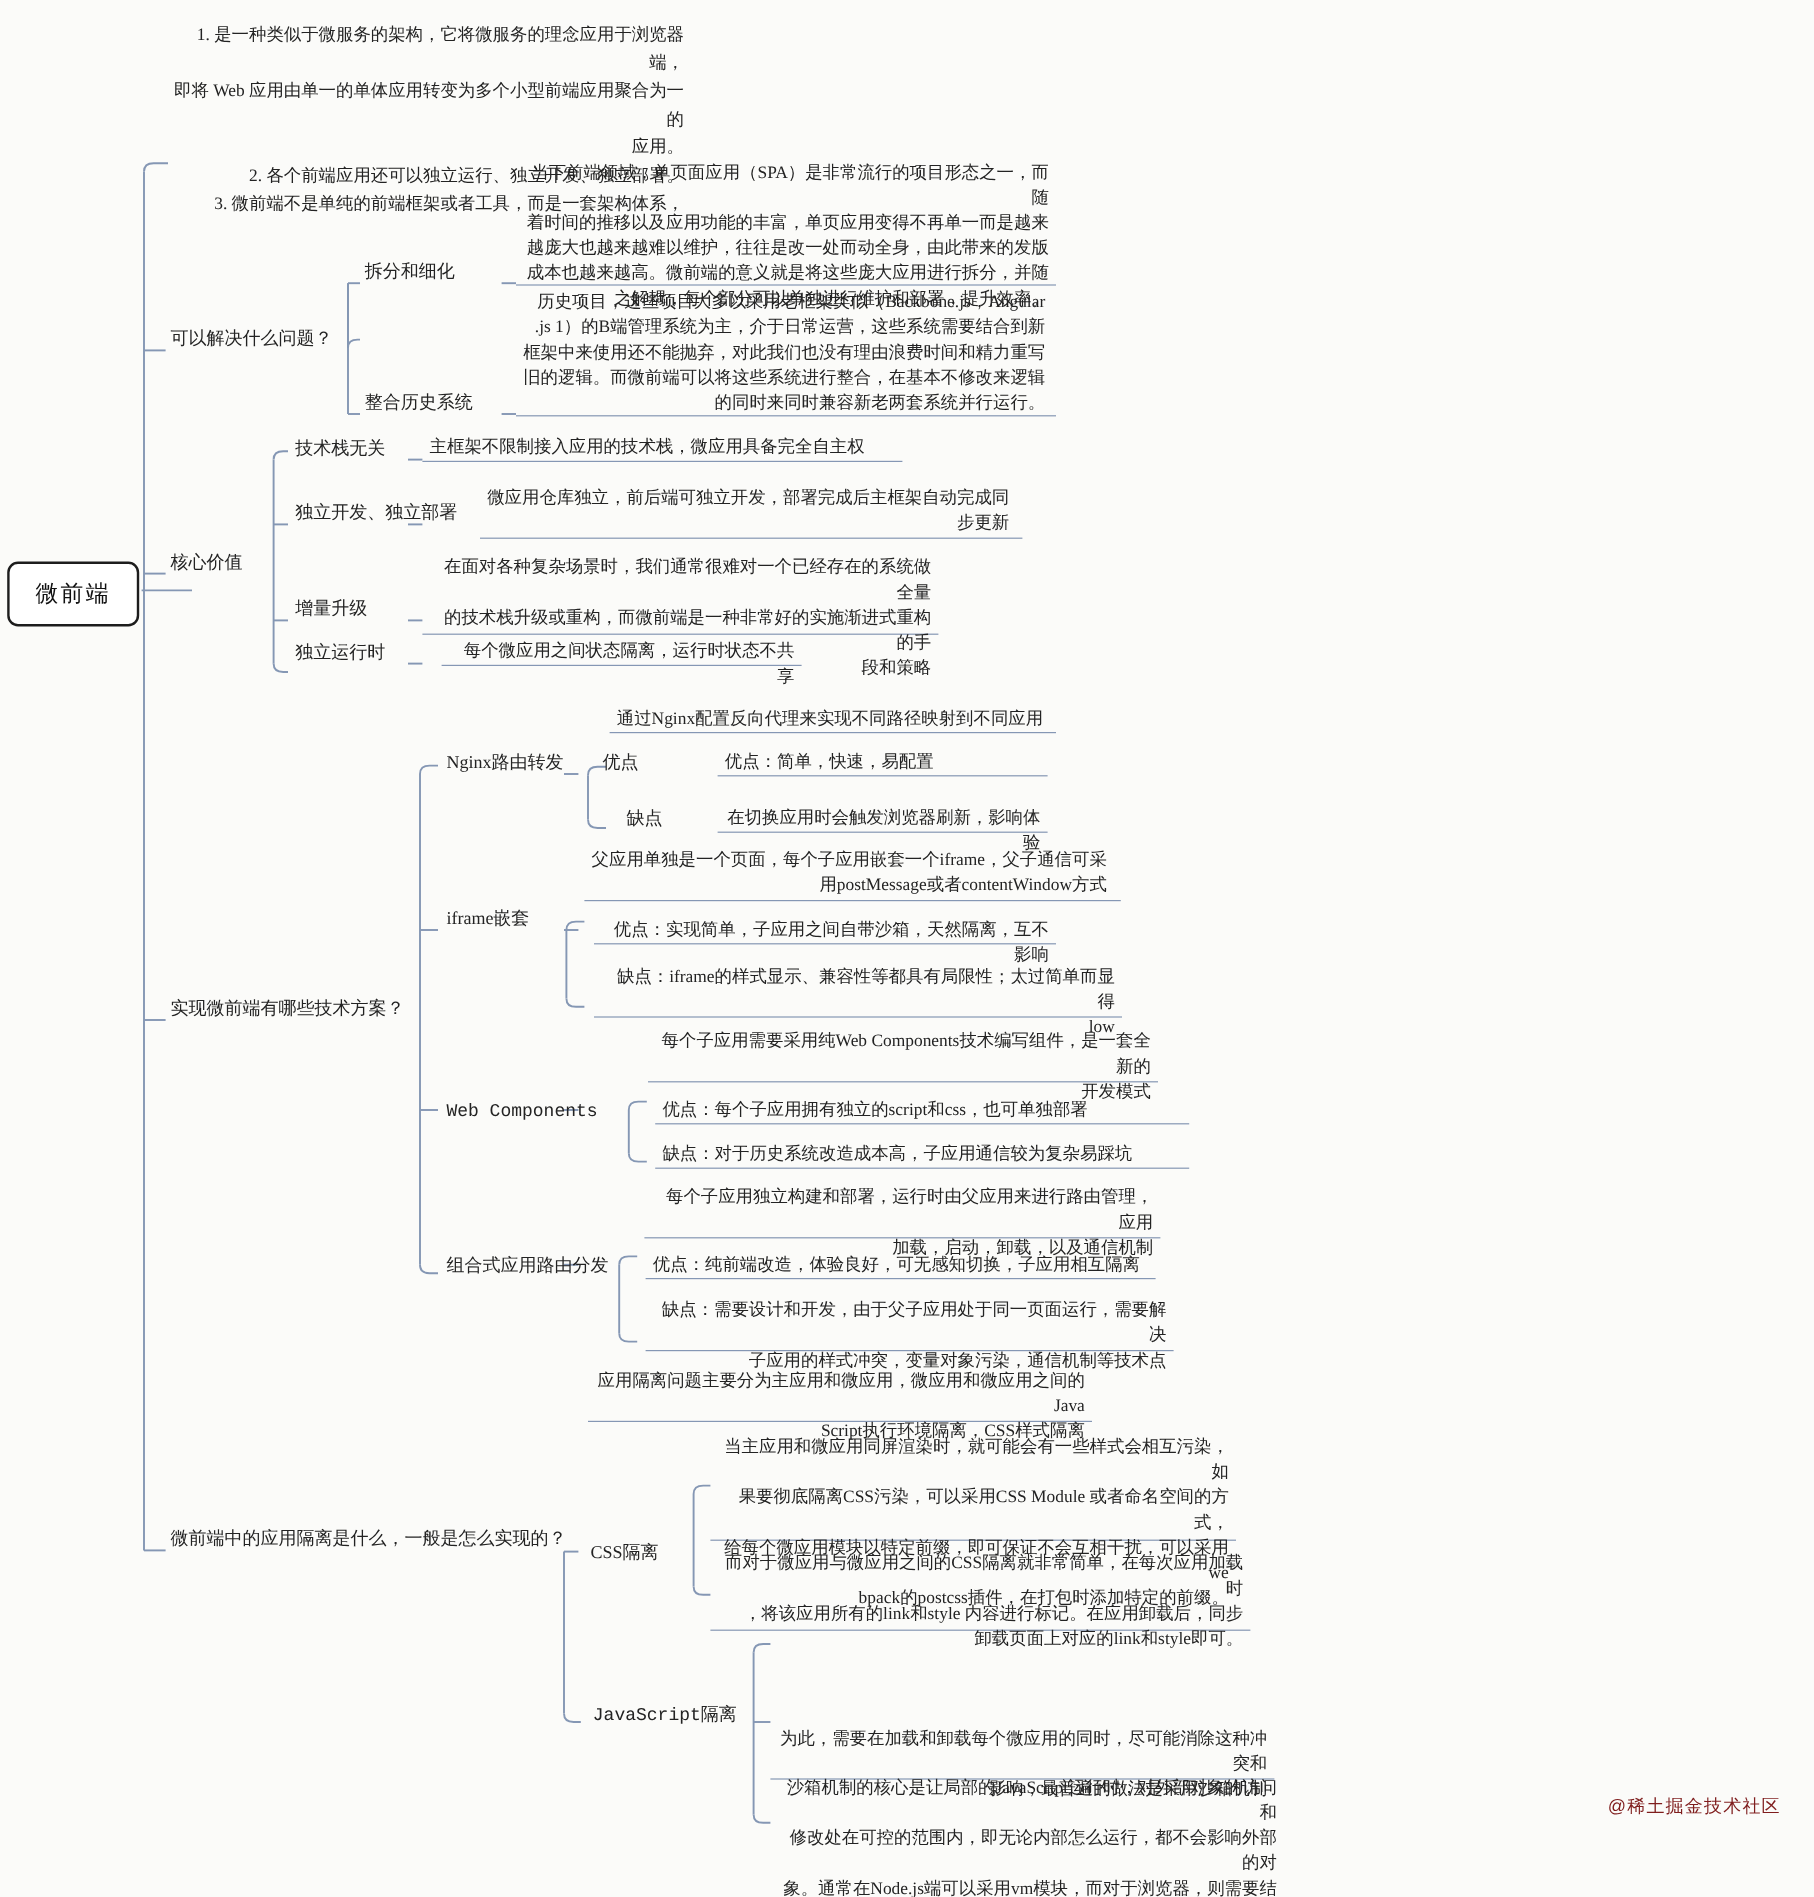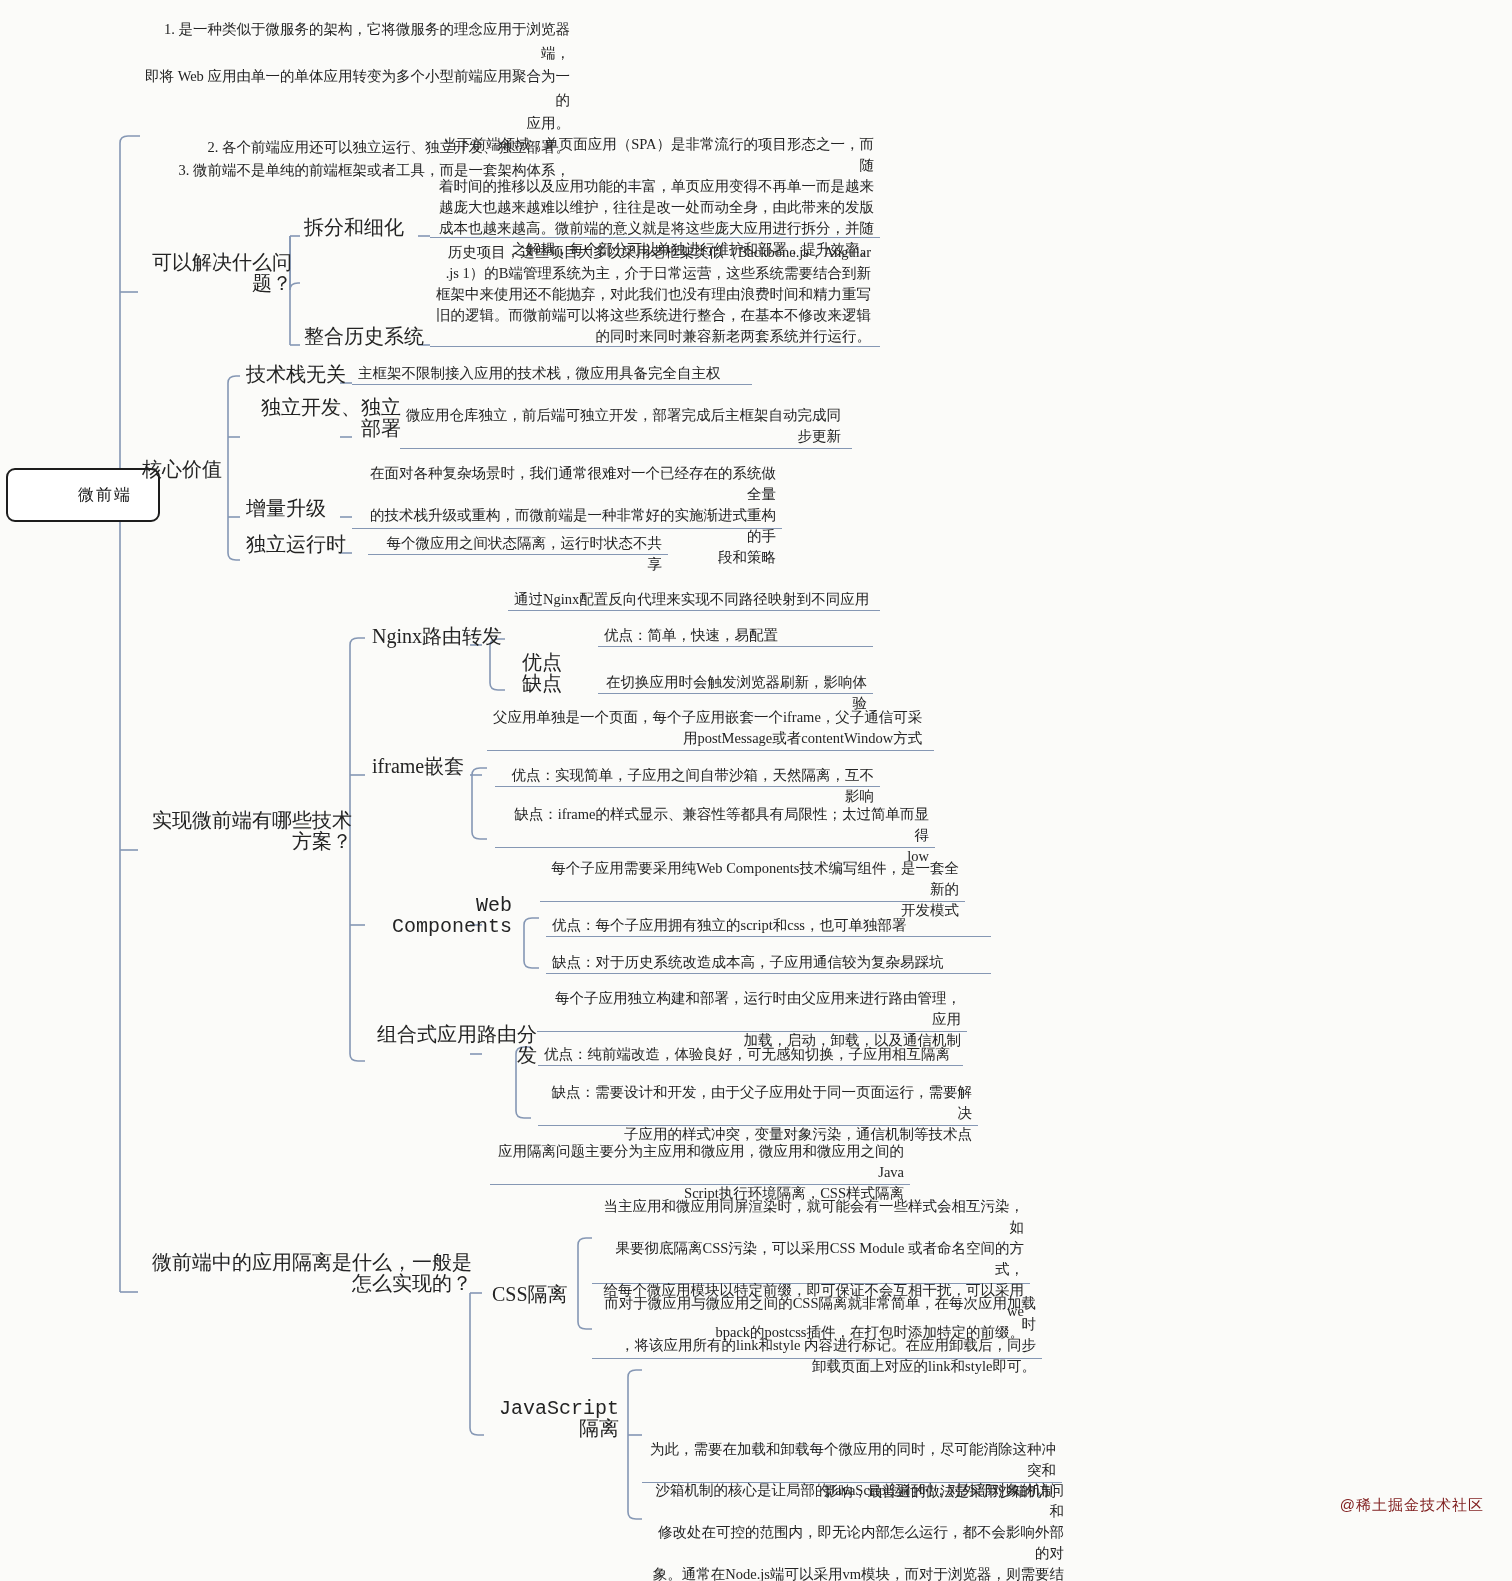--- a/index.html
+++ b/index.html
@@ -23,24 +23,24 @@
     display:flex;align-items:flex-end;
   }
   .tnode.nobar{border-bottom:none;}
   .tnode.top{align-items:flex-start;}
   .root{
     position:absolute;
     border:2.4px solid #1d1d1d;
     border-radius:9px;
     background:#ffffff;
     display:flex;align-items:center;justify-content:center;
-    font-size:16px;letter-spacing:2px;color:#111;padding-left:44px;
+    font-size:19px;letter-spacing:2px;color:#111;
   }
   .lbl{
-    position:absolute;font-size:20px;line-height:21px;color:#232323;
+    position:absolute;font-size:15px;line-height:21px;color:#232323;
     white-space:pre-line;padding:0 4px 3px 4px;
     display:flex;align-items:flex-end;
   }
   .mono{font-family:"Liberation Mono","DejaVu Sans Mono",monospace;}
   .watermark{
     position:absolute;right:28px;bottom:66px;
     font-size:15px;color:#7f1d1d;letter-spacing:1px;
     font-family:"Liberation Sans",sans-serif;
   }
   .intro{
@@ -166,21 +166,21 @@
   <div class="tnode top" style="left:352px;top:461px;width:430px;height:68px;">在面对各种复杂场景时，我们通常很难对一个已经存在的系统做全量
 的技术栈升级或重构，而微前端是一种非常好的实施渐进式重构的手
 段和策略</div>
 
   <div class="lbl" style="left:242px;top:531px;width:110px;height:24px;">独立运行时</div>
   <div class="tnode top" style="left:368px;top:531px;width:300px;height:24px;">每个微应用之间状态隔离，运行时状态不共享</div>
 
   <div class="lbl" style="left:368px;top:623px;width:130px;height:24px;">Nginx路由转发</div>
   <div class="tnode top" style="left:508px;top:587px;width:372px;height:24px;">通过Nginx配置反向代理来实现不同路径映射到不同应用</div>
 
-  <div class="lbl" style="left:518px;top:623px;width:60px;height:24px;margin-top:26px;">优点</div>
+  <div class="lbl" style="left:498px;top:623px;width:60px;height:24px;">优点</div>
   <div class="tnode top" style="left:598px;top:623px;width:275px;height:24px;">优点：简单，快速，易配置</div>
 
   <div class="lbl" style="left:518px;top:670px;width:60px;height:24px;">缺点</div>
   <div class="tnode top" style="left:598px;top:670px;width:275px;height:24px;">在切换应用时会触发浏览器刷新，影响体验</div>
 
   <div class="lbl" style="left:368px;top:753px;width:110px;height:24px;">iframe嵌套</div>
   <div class="tnode top" style="left:487px;top:705px;width:447px;height:46px;">父应用单独是一个页面，每个子应用嵌套一个iframe，父子通信可采
 用postMessage或者contentWindow方式</div>
   <div class="tnode top" style="left:495px;top:763px;width:385px;height:24px;">优点：实现简单，子应用之间自带沙箱，天然隔离，互不影响</div>
   <div class="tnode top" style="left:495px;top:802px;width:440px;height:46px;">缺点：iframe的样式显示、兼容性等都具有局限性；太过简单而显得

